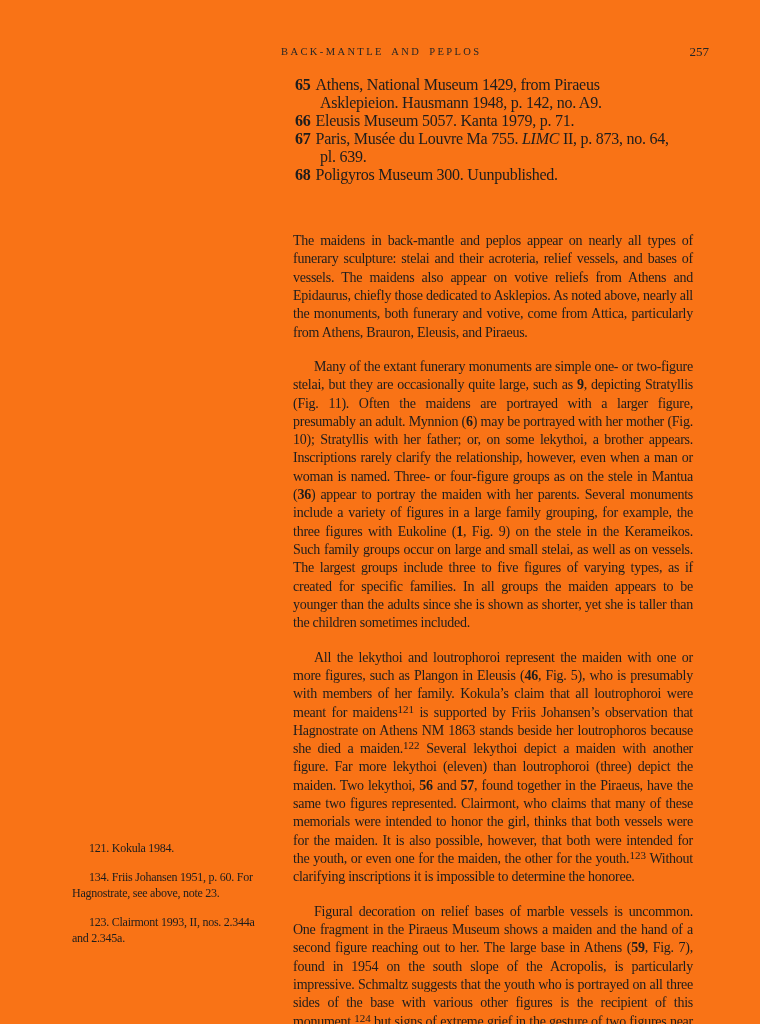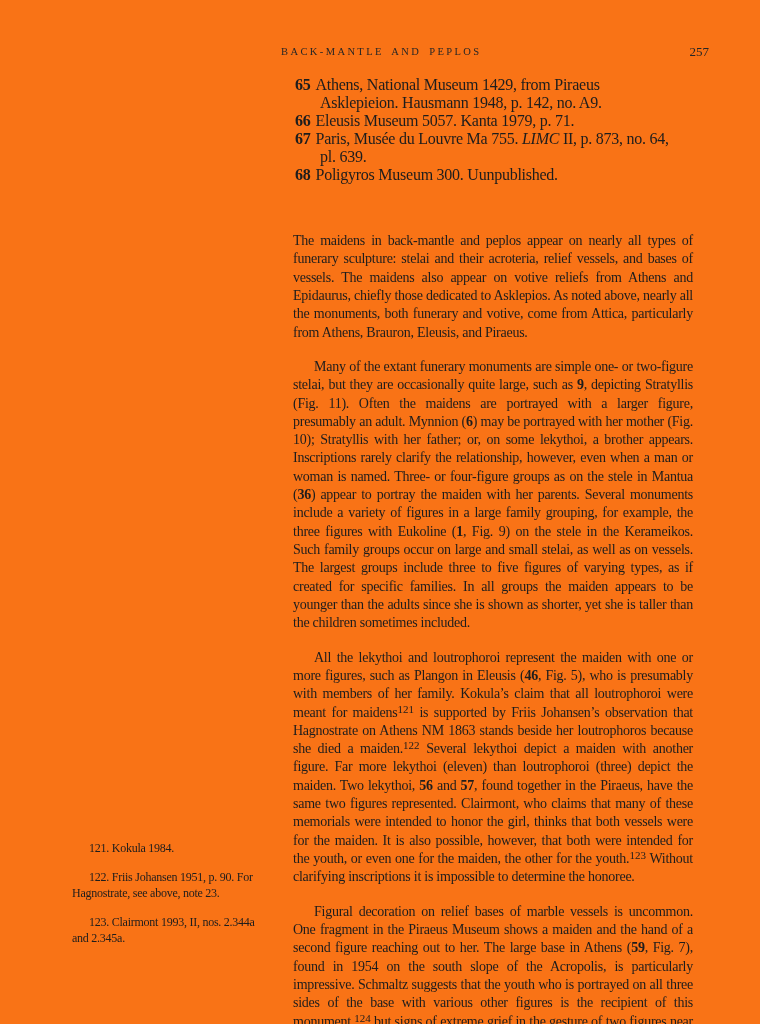--- a/index.html
+++ b/index.html
@@ -91,17 +91,17 @@
 
   <div class="body-col">
     <p class="para first"><span>The maidens in back-mantle and peplos appear on nearly all types of funerary sculpture: stelai and their acroteria, relief vessels, and bases of vessels. The maidens also appear on votive reliefs from Athens and Epidaurus, chiefly those dedicated to Asklepios. As noted above, nearly all the monuments, both funerary and votive, come from Attica, particularly from Athens, Brauron, Eleusis, and Piraeus.</span></p>
     <p class="para"><span>Many of the extant funerary monuments are simple one- or two-figure stelai, but they are occasionally quite large, such as </span><span class="b">9</span><span>, depicting Stratyllis (Fig. 11). Often the maidens are portrayed with a larger figure, presumably an adult. Mynnion (</span><span class="b">6</span><span>) may be portrayed with her mother (Fig. 10); Stratyllis with her father; or, on some lekythoi, a brother appears. Inscriptions rarely clarify the relationship, however, even when a man or woman is named. Three- or four-figure groups as on the stele in Mantua (</span><span class="b">36</span><span>) appear to portray the maiden with her parents. Several monuments include a variety of figures in a large family grouping, for example, the three figures with Eukoline (</span><span class="b">1</span><span>, Fig. 9) on the stele in the Kerameikos. Such family groups occur on large and small stelai, as well as on vessels. The largest groups include three to five figures of varying types, as if created for specific families. In all groups the maiden appears to be younger than the adults since she is shown as shorter, yet she is taller than the children sometimes included.</span></p>
     <p class="para"><span>All the lekythoi and loutrophoroi represent the maiden with one or more figures, such as Plangon in Eleusis (</span><span class="b">46</span><span>, Fig. 5), who is presumably with members of her family. Kokula’s claim that all loutrophoroi were meant for maidens</span><span class="sup">121</span><span> is supported by Friis Johansen’s observation that Hagnostrate on Athens NM 1863 stands beside her loutrophoros because she died a maiden.</span><span class="sup">122</span><span> Several lekythoi depict a maiden with another figure. Far more lekythoi (eleven) than loutrophoroi (three) depict the maiden. Two lekythoi, </span><span class="b">56</span><span> and </span><span class="b">57</span><span>, found together in the Piraeus, have the same two figures represented. Clairmont, who claims that many of these memorials were intended to honor the girl, thinks that both vessels were for the maiden. It is also possible, however, that both were intended for the youth, or even one for the maiden, the other for the youth.</span><span class="sup">123</span><span> Without clarifying inscriptions it is impossible to determine the honoree.</span></p>
     <p class="para"><span>Figural decoration on relief bases of marble vessels is uncommon. One fragment in the Piraeus Museum shows a maiden and the hand of a second figure reaching out to her. The large base in Athens (</span><span class="b">59</span><span>, Fig. 7), found in 1954 on the south slope of the Acropolis, is particularly impressive. Schmaltz suggests that the youth who is portrayed on all three sides of the base with various other figures is the recipient of this monument,</span><span class="sup">124</span><span> but signs of extreme grief in the gesture of two figures near the maiden may</span></p>
   </div>
 
   <div class="footnotes">
     <p class="fn">121. Kokula 1984.</p>
-    <p class="fn">122. Friis Johansen 1951, p. 90. For Hagnostrate, see above, note 23.</p>
+    <p class="fn">134. Friis Johansen 1951, p. 60. For Hagnostrate, see above, note 23.</p>
     <p class="fn">123. Clairmont 1993, II, nos. 2.344a and 2.345a.</p>
   </div>
 
 </div>
 
 </body></html>

